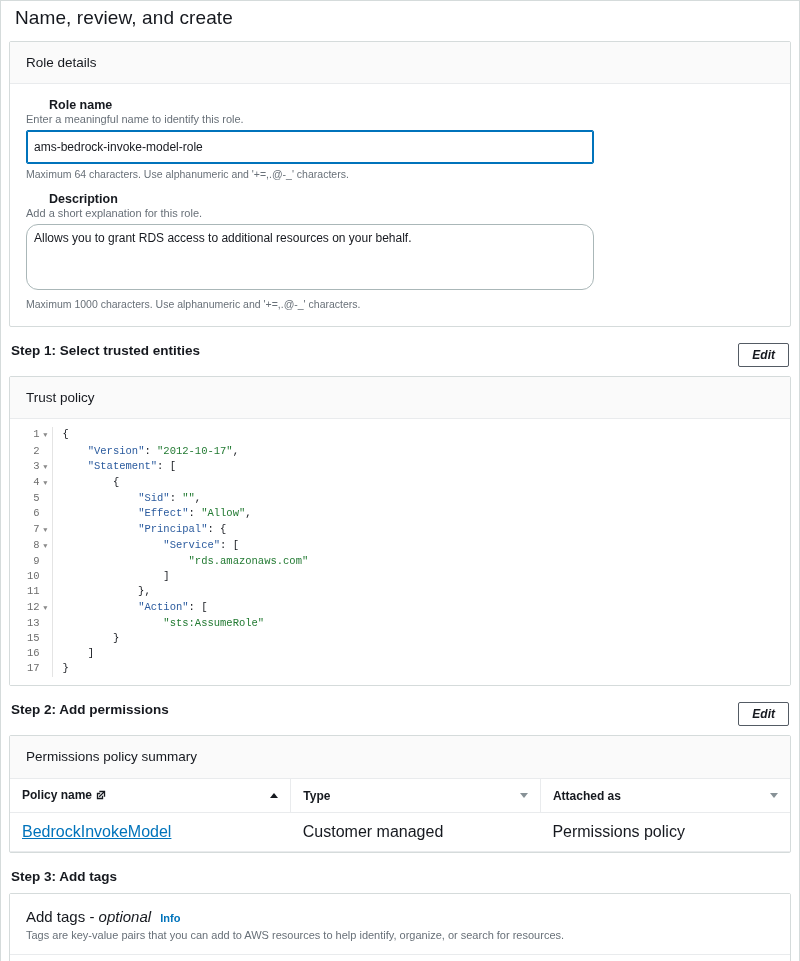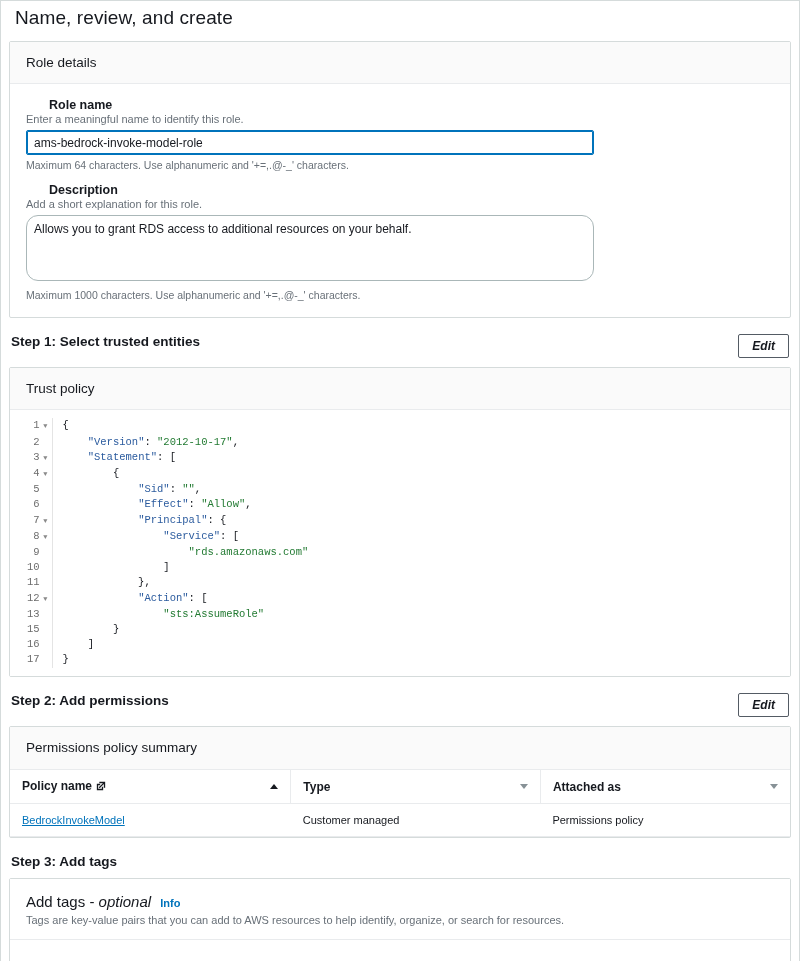--- a/index.html
+++ b/index.html
@@ -41,21 +41,21 @@
     font-family: "Liberation Sans", sans-serif; font-size: 12px;
     font-weight: bold; color: #16191f; background: #ffffff;
     border: 1px solid #545b64; border-radius: 2px;
     padding: 5px 14px; cursor: pointer; line-height: 1.2;
   }
   .btn-edit { padding: 4px 13px; font-style: italic; }
   .field-label { font-size: 12.5px; font-weight: bold; color: #16191f; margin-bottom: 1px; margin-left: 23px; }
   .field-desc { font-size: 11px; color: #687078; margin-bottom: 5px; }
   .field-hint { font-size: 10.5px; color: #687078; margin-top: 4px; }
   .text-input {
-    width: 568px; height: 25px; font-family: "Liberation Sans", sans-serif;
+    width: 568px; height: 34px; font-family: "Liberation Sans", sans-serif;
     font-size: 12px; color: #16191f; padding: 3px 7px;
     border: 1px solid #0073bb; border-radius: 2px; outline: none;
     box-shadow: 0 0 0 1px #0073bb inset;
   }
   .textarea {
     width: 568px; height: 66px; font-family: "Liberation Sans", sans-serif;
     font-size: 12px; color: #16191f; padding: 5px 7px; resize: none;
     border: 1px solid #aab7b8; border-radius: 12px; outline: none;
     line-height: 1.45;
   }
@@ -79,21 +79,21 @@
   .tok-pun { color: #16191f; }
   .tbl { width: 100%; border-collapse: collapse; }
   .tbl th {
     text-align: left; font-size: 12px; font-weight: bold; color: #16191f;
     padding: 9px 12px; border-top: 1px solid #e9ebed;
     border-bottom: 1px solid #e9ebed; background: #ffffff;
   }
   .th-inner { display: flex; align-items: center; justify-content: space-between; }
   .th-sep { border-left: 1px solid #e9ebed; }
   .tbl td {
-    font-size: 11px; color: #16191f; padding: 10px 12px;
+    font-size: 16px; color: #16191f; padding: 10px 12px;
     border-bottom: 1px solid #e9ebed;
   }
   .link { color: #0073bb; text-decoration: underline; cursor: pointer; }
   .sort-asc { width: 0; height: 0; border-left: 4px solid transparent;
     border-right: 4px solid transparent; border-bottom: 5px solid #16191f; }
   .sort-desc { width: 0; height: 0; border-left: 4px solid transparent;
     border-right: 4px solid transparent; border-top: 5px solid #879196; }
   .tags-title { font-size: 15px; color: #16191f; }
   .tags-title em { font-style: italic; }
   .info-link { color: #0073bb; font-size: 11px; font-weight: bold;

